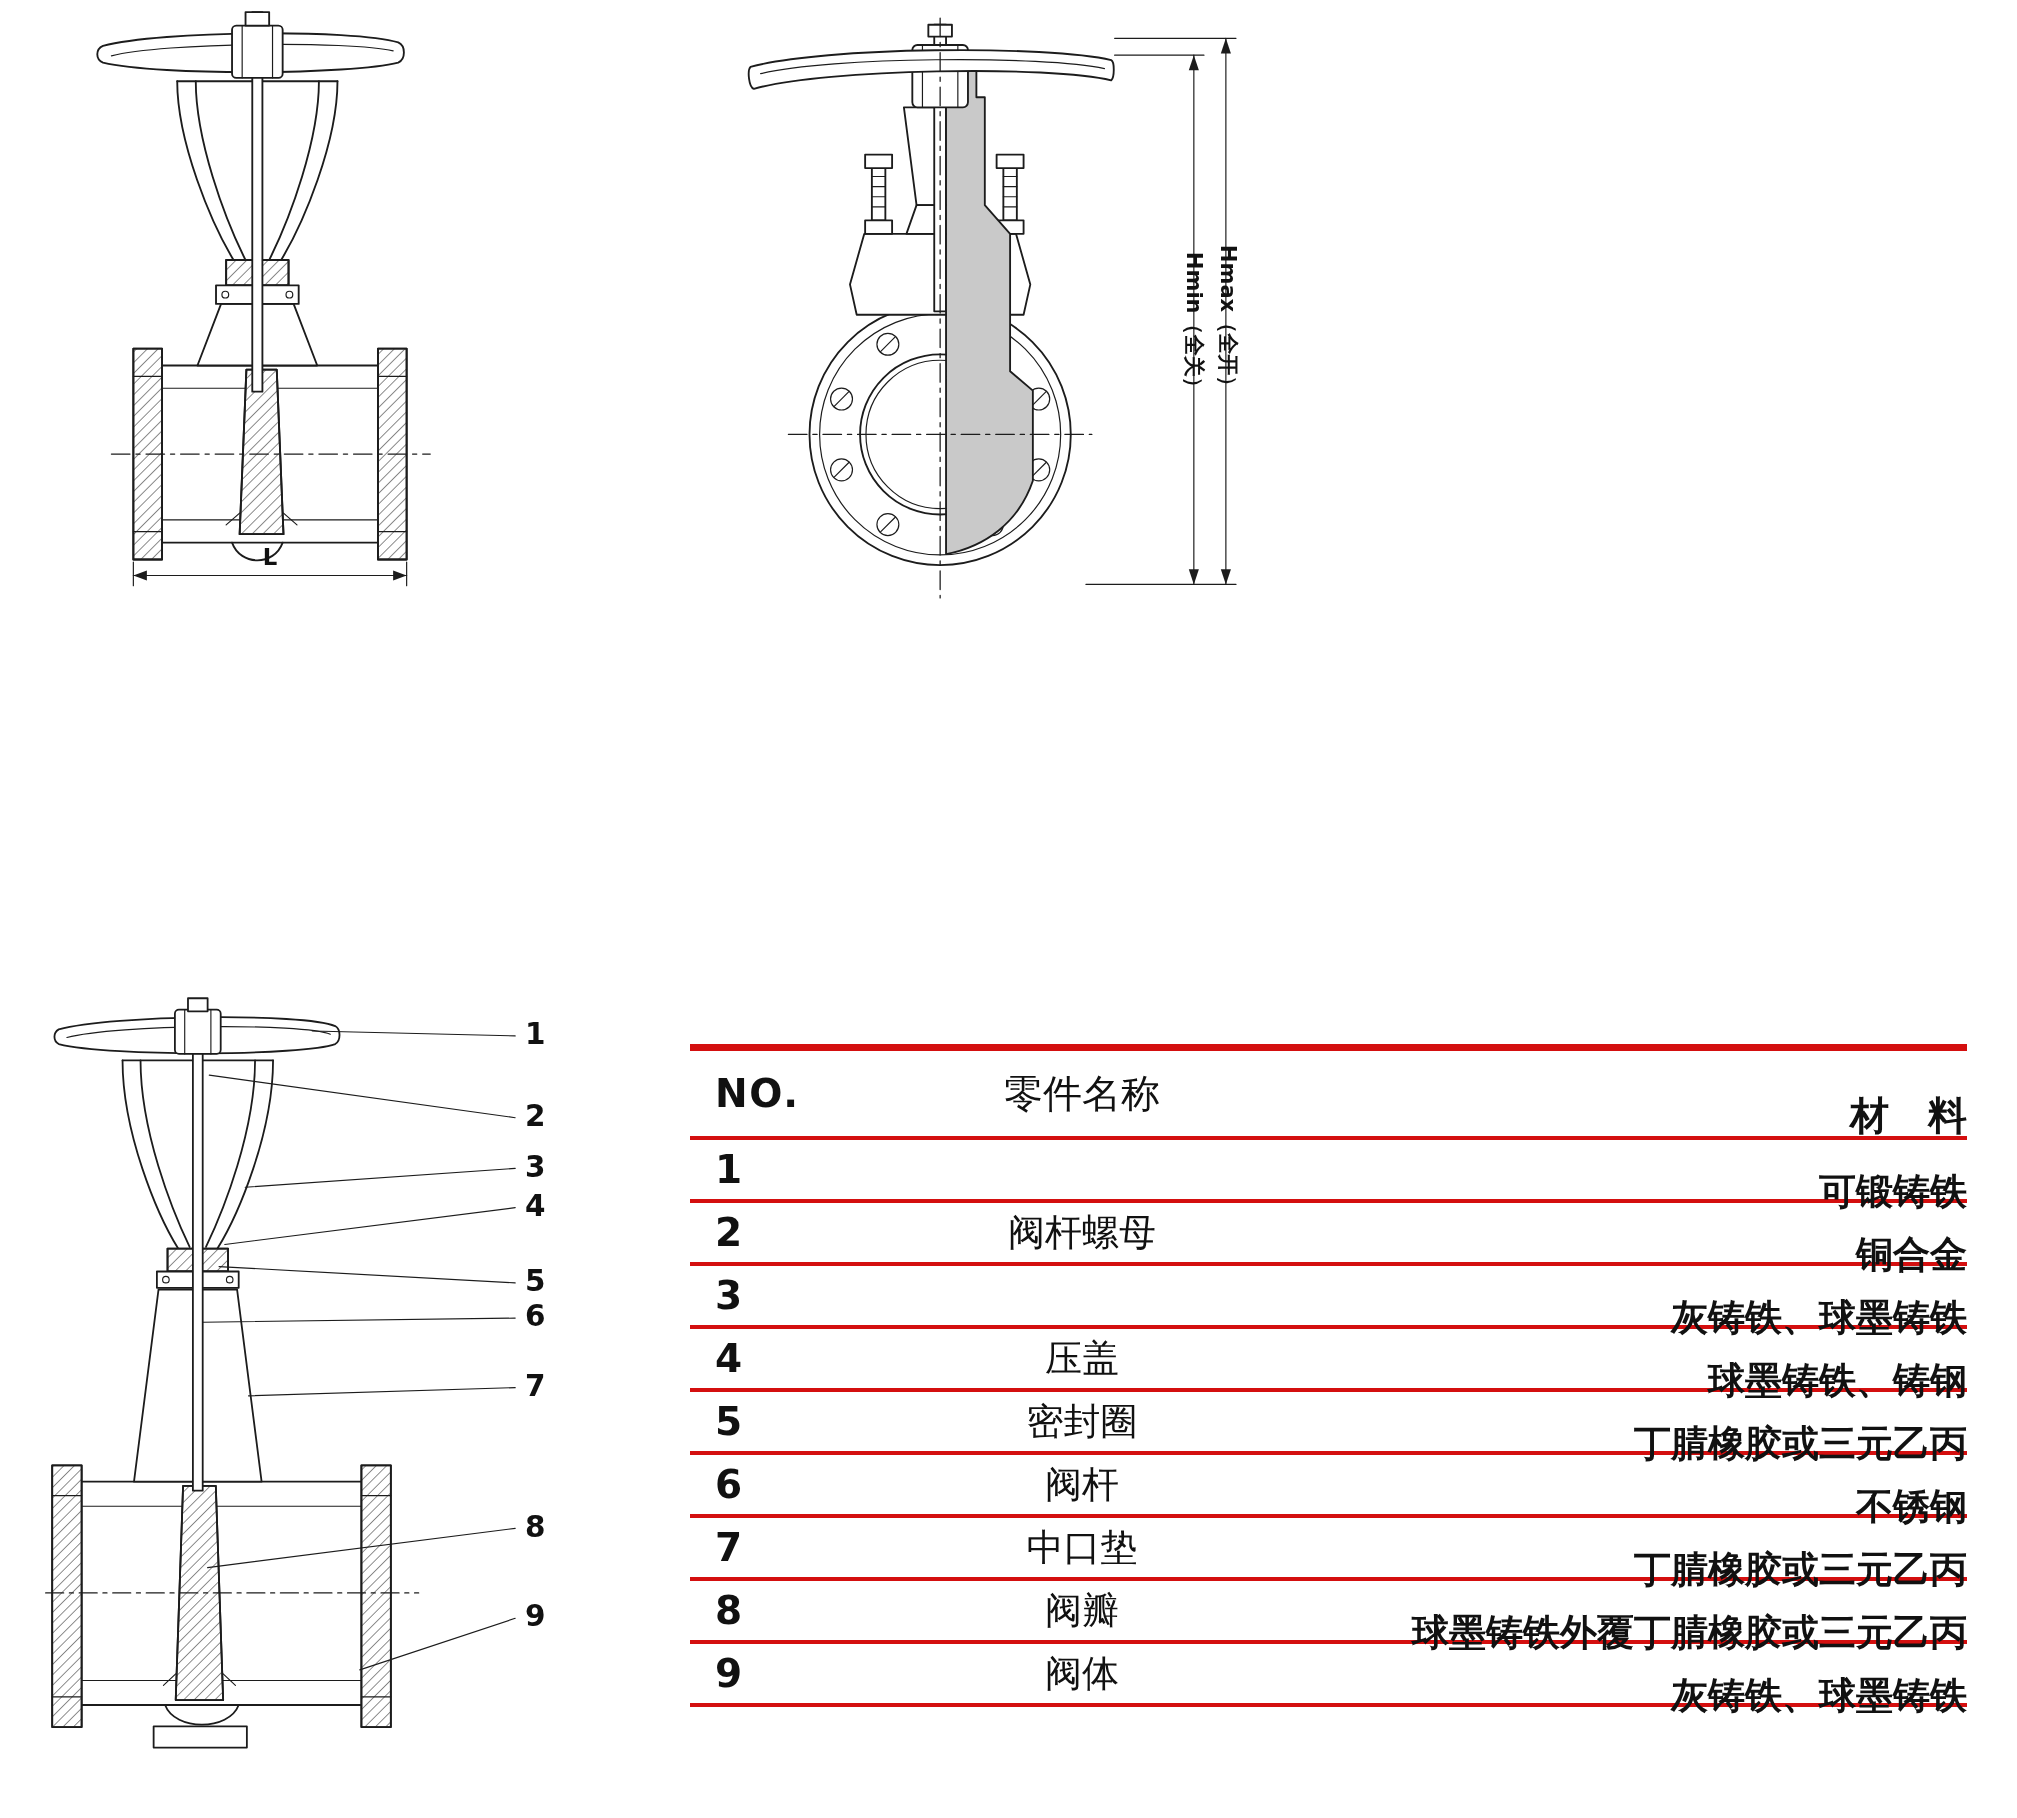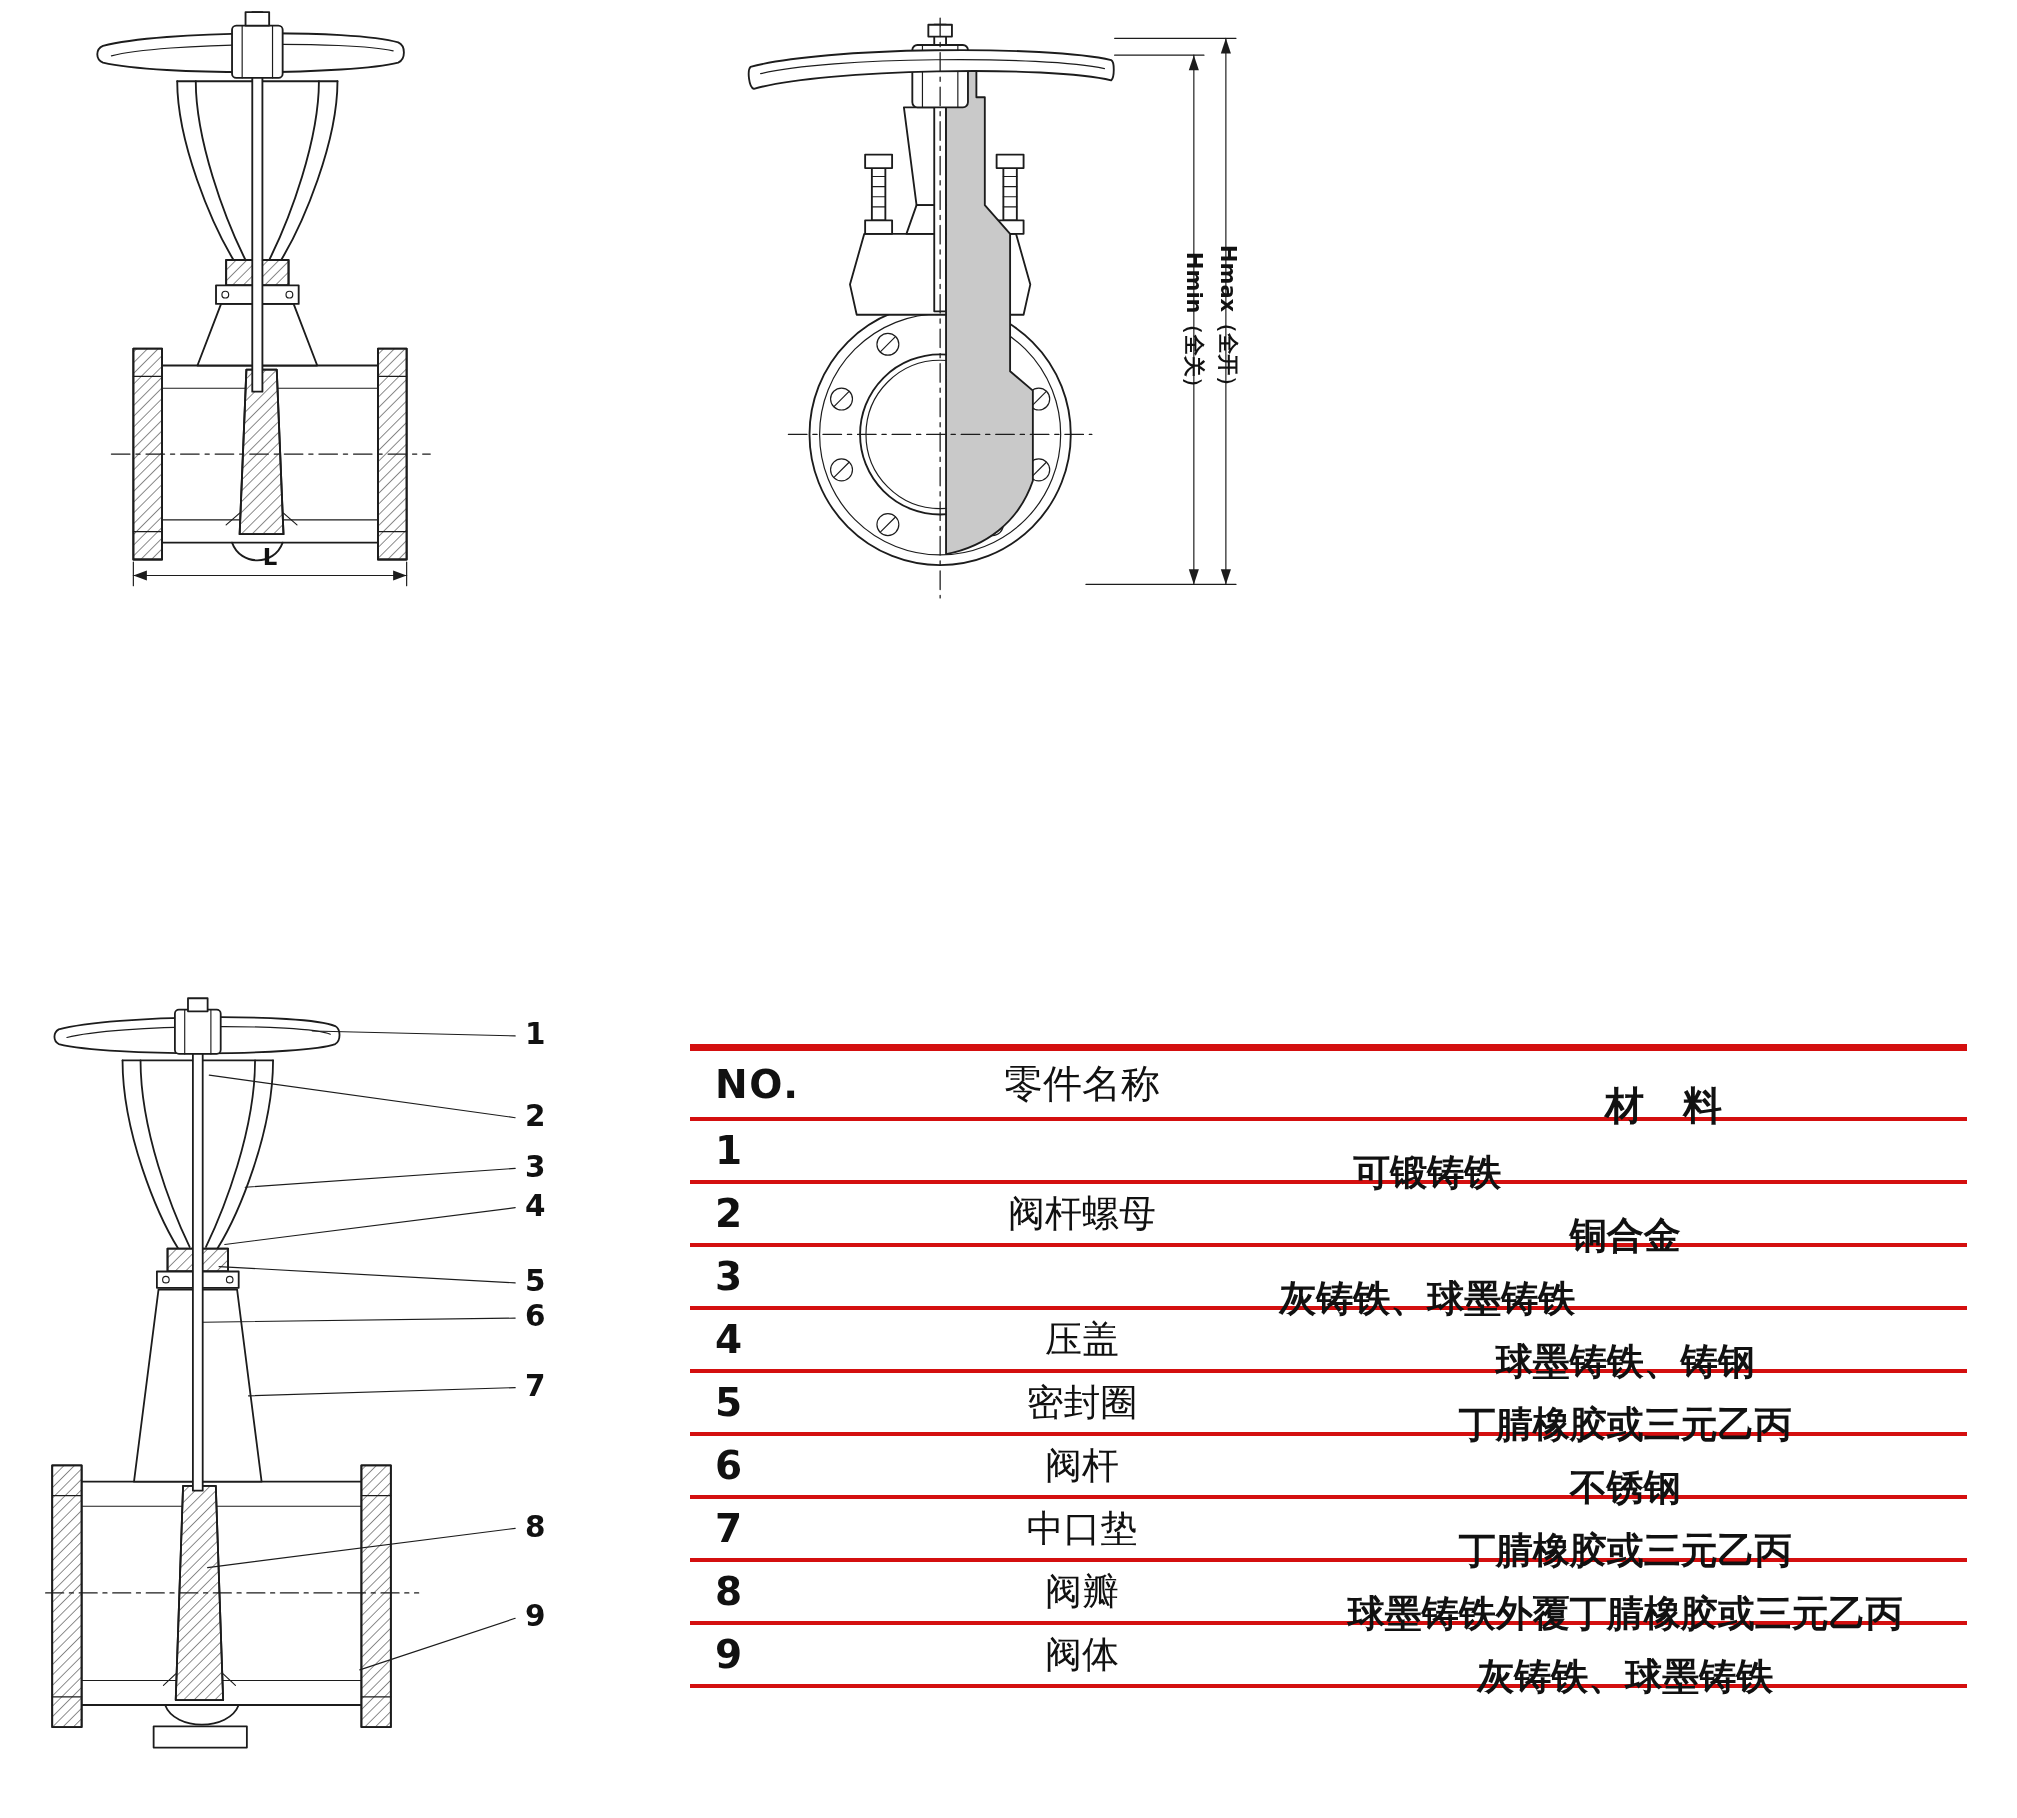--- a/index.html
+++ b/index.html
@@ -26,31 +26,31 @@
   .parts-table {
     position:absolute; left:690px; top:1044px; width:1277px;
     border-top:7.6px solid #d40f0f;
     background:#fff;
   }
   .t-row {
     display:flex; align-items:center;
     height:63px;
     border-bottom:4.2px solid #d40f0f;
   }
-  .t-row.t-header { height:70px; }
+  .t-row.t-header { height:89px; }
   .c-no {
     width:194px; padding-left:25px;
     font-size:39px; font-weight:bold; letter-spacing:1.7px;
   }
   .c-name {
     width:396px; text-align:center;
     font-size:37px; font-weight:normal;
   }
   .c-mat {
-    flex:1; text-align:center; padding-left:3.4px;
+    flex:1; text-align:right; padding-left:3.4px;
     font-size:37px; font-weight:bold;margin-top:44px;
   }
   .t-header .c-no   { font-size:39px; }
   .t-header .c-name { font-size:39px; }
   .t-header .c-mat  { padding-left:80px; font-size:39px; }
 </style>
 </head>
 <body>
 
 <div class="canvas">

